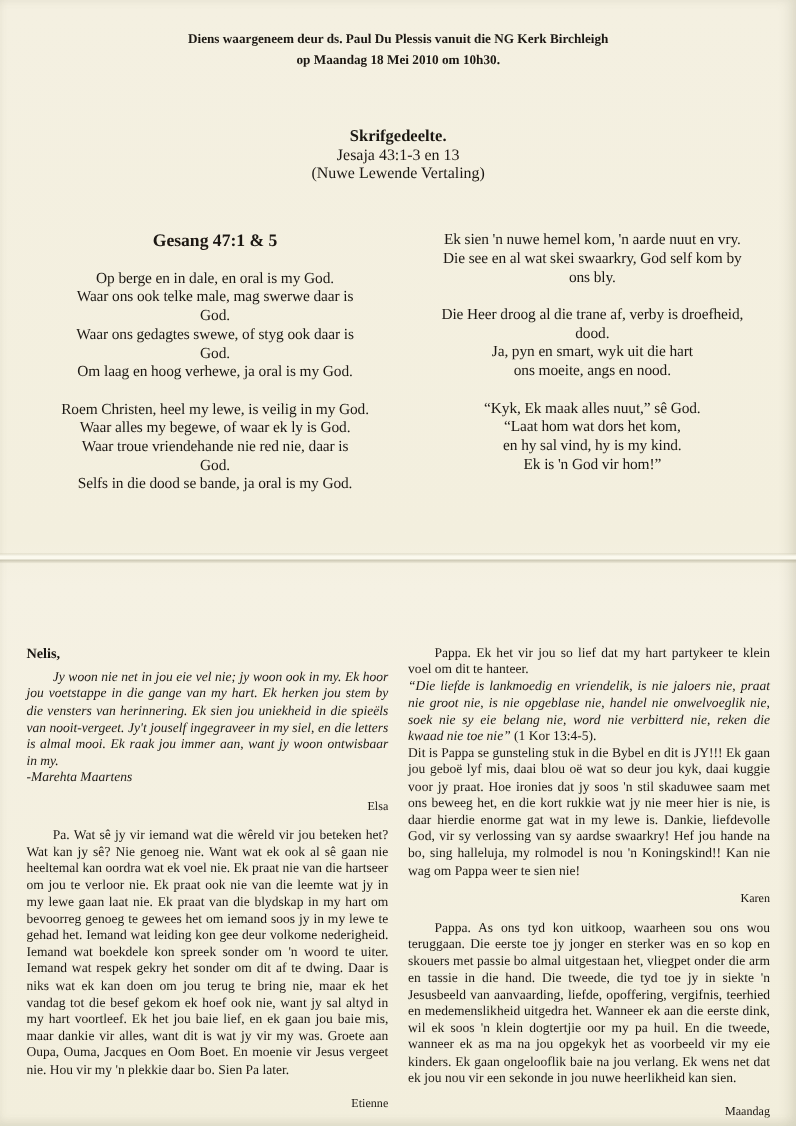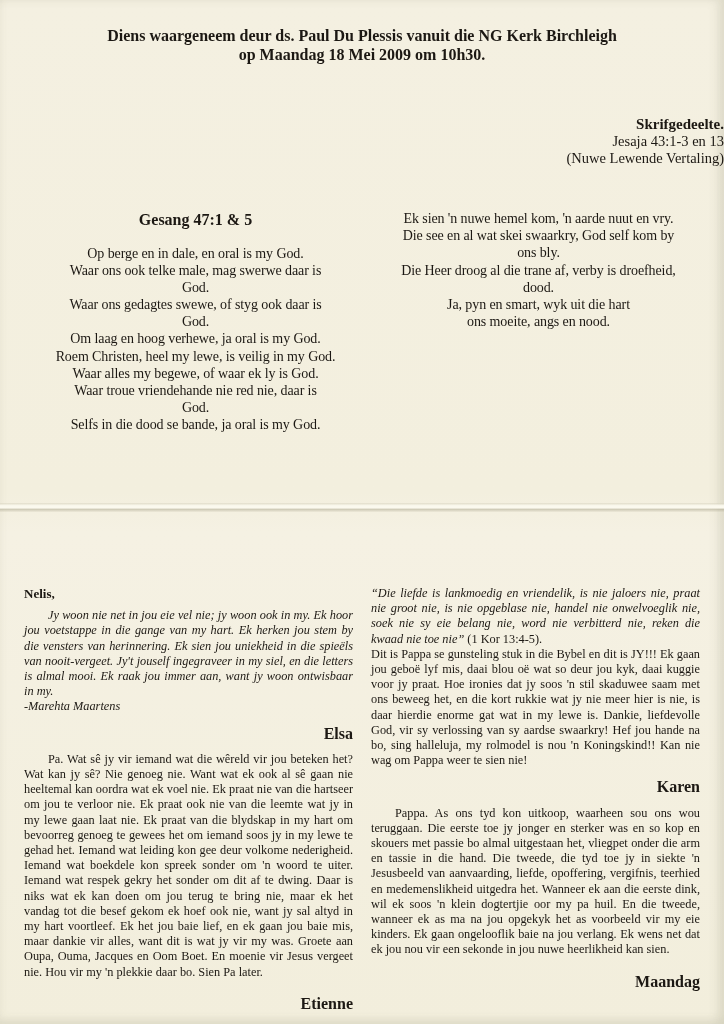--- a/index.html
+++ b/index.html
@@ -12,39 +12,39 @@
     overflow: hidden;
     background: linear-gradient(180deg, #f4f0e1 0%, #f3efde 48%, #f5f1e3 52%, #f2eedc 100%);
     box-shadow: inset -7px 0 10px rgba(90,85,60,0.10), inset 0 -5px 8px rgba(90,85,60,0.08);
     color: #1c1813;
     font-family: "Liberation Serif", "DejaVu Serif", serif;
   }
 
   
   .header {
     position: absolute; top: 26px; left: 0; width: 100%;
-    text-align: center; font-weight: bold; font-size: 16px; line-height: 19px;
+    text-align: center; font-weight: bold; font-size: 12px; line-height: 19px;
   }
   .scripture {
     position: absolute; top: 116px; left: 0; width: 100%;
-    text-align: right; font-size: 14.5px; line-height: 17px;
+    text-align: center; font-size: 14.5px; line-height: 17px;
   }
   .scripture .title { font-weight: bold; font-size: 15px; }
   .hymns {
     position: absolute; top: 210px; left: 10px; right: 0;
     display: grid; grid-template-columns: 1fr 1fr;
     column-gap: 14px; padding: 0 21px;
   }
   .hymn { text-align: center; }
   .hymn-title { font-weight: bold; font-size: 16px; line-height: 19px; margin-bottom: 16px; }
   .verse {
     white-space: pre-line;
     font-size: 14px; line-height: 17px; letter-spacing: -0.1px;
   }
-  .verse + .verse { margin-top: 1px; }
+  .verse + .verse { margin-top: 17px; }
 
   
   .fold {
     position: absolute; top: 503px; left: 0; width: 100%; height: 9px;
     background: linear-gradient(180deg,
       rgba(190,185,160,0.35) 0%, #fbf9ee 30%, #fbf9ee 55%,
       rgba(160,155,130,0.45) 70%, rgba(200,196,172,0.15) 100%);
   }
 
   
@@ -53,34 +53,34 @@
     display: grid; grid-template-columns: 1fr 1fr;
     column-gap: 18px; padding: 0 24px;
     font-size: 12.3px; line-height: 15.2px; margin-top: 46px;
   }
   .tributes p { margin: 0; }
   .just { text-align: justify; }
   .indent { text-indent: 24px; }
   .it { font-style: italic; }
   .salut { font-weight: bold; font-size: 13px; margin-bottom: 7px !important; }
   .sig {
-    font-weight: bold; font-size: 16px; text-align: right;
+    font-weight: normal; font-size: 11px; text-align: right;
     margin: 11px 0 11px 0 !important;
   }
   .sig-last { margin-top: 16px !important; }
   .letter { margin-top: 2px !important; }
 </style>
 </head>
 <body>
 
 <div class="page">
 
   <div class="header">
     <div>Diens waargeneem deur ds. Paul Du Plessis vanuit die NG Kerk Birchleigh</div>
-    <div>op Maandag 18 Mei 2009 om 10h30.</div>
+    <div>op Maandag 18 Mei 2010 om 10h30.</div>
   </div>
 
   <div class="scripture">
     <div class="title">Skrifgedeelte.</div>
     <div>Jesaja 43:1-3 en 13</div>
     <div>(Nuwe Lewende Vertaling)</div>
   </div>
 
   <div class="hymns">
     <div class="hymn">
@@ -98,37 +98,42 @@
 Selfs in die dood se bande, ja oral is my God.</div>
     </div>
     <div class="hymn">
       <div class="verse">Ek sien 'n nuwe hemel kom, 'n aarde nuut en vry.
 Die see en al wat skei swaarkry, God self kom by
 ons bly.</div>
       <div class="verse">Die Heer droog al die trane af, verby is droefheid,
 dood.
 Ja, pyn en smart, wyk uit die hart
 ons moeite, angs en nood.</div>
+      <div class="verse">“Kyk, Ek maak alles nuut,” sê God.
+“Laat hom wat dors het kom,
+en hy sal vind, hy is my kind.
+Ek is 'n God vir hom!”</div>
     </div>
   </div>
 
   <div class="fold"></div>
 
   <div class="tributes">
 
     <div class="col">
       <p class="salut">Nelis,</p>
       <p class="it just indent">Jy woon nie net in jou eie vel nie; jy woon ook in my. Ek hoor jou voetstappe in die gange van my hart. Ek herken jou stem by die vensters van herinnering. Ek sien jou uniekheid in die spieëls van nooit-vergeet. Jy't jouself ingegraveer in my siel, en die letters is almal mooi. Ek raak jou immer aan, want jy woon ontwisbaar in my.</p>
       <p class="it">-Marehta Maartens</p>
       <p class="sig">Elsa</p>
       <p class="just indent letter">Pa. Wat sê jy vir iemand wat die wêreld vir jou beteken het? Wat kan jy sê? Nie genoeg nie. Want wat ek ook al sê gaan nie heeltemal kan oordra wat ek voel nie. Ek praat nie van die hartseer om jou te verloor nie. Ek praat ook nie van die leemte wat jy in my lewe gaan laat nie. Ek praat van die blydskap in my hart om bevoorreg genoeg te gewees het om iemand soos jy in my lewe te gehad het. Iemand wat leiding kon gee deur volkome nederigheid. Iemand wat boekdele kon spreek sonder om 'n woord te uiter. Iemand wat respek gekry het sonder om dit af te dwing. Daar is niks wat ek kan doen om jou terug te bring nie, maar ek het vandag tot die besef gekom ek hoef ook nie, want jy sal altyd in my hart voortleef. Ek het jou baie lief, en ek gaan jou baie mis, maar dankie vir alles, want dit is wat jy vir my was. Groete aan Oupa, Ouma, Jacques en Oom Boet. En moenie vir Jesus vergeet nie. Hou vir my 'n plekkie daar bo. Sien Pa later.</p>
       <p class="sig sig-last">Etienne</p>
     </div>
 
     <div class="col">
+      <p class="just indent">Pappa. Ek het vir jou so lief dat my hart partykeer te klein voel om dit te hanteer.</p>
       <p class="just"><span class="it">“Die liefde is lankmoedig en vriendelik, is nie jaloers nie, praat nie groot nie, is nie opgeblase nie, handel nie onwelvoeglik nie, soek nie sy eie belang nie, word nie verbitterd nie, reken die kwaad nie toe nie”</span><span> (1 Kor 13:4-5).</span></p>
       <p class="just">Dit is Pappa se gunsteling stuk in die Bybel en dit is JY!!! Ek gaan jou geboë lyf mis, daai blou oë wat so deur jou kyk, daai kuggie voor jy praat. Hoe ironies dat jy soos 'n stil skaduwee saam met ons beweeg het, en die kort rukkie wat jy nie meer hier is nie, is daar hierdie enorme gat wat in my lewe is. Dankie, liefdevolle God, vir sy verlossing van sy aardse swaarkry! Hef jou hande na bo, sing halleluja, my rolmodel is nou 'n Koningskind!! Kan nie wag om Pappa weer te sien nie!</p>
       <p class="sig">Karen</p>
       <p class="just indent letter">Pappa. As ons tyd kon uitkoop, waarheen sou ons wou teruggaan. Die eerste toe jy jonger en sterker was en so kop en skouers met passie bo almal uitgestaan het, vliegpet onder die arm en tassie in die hand. Die tweede, die tyd toe jy in siekte 'n Jesusbeeld van aanvaarding, liefde, opoffering, vergifnis, teerhied en medemenslikheid uitgedra het. Wanneer ek aan die eerste dink, wil ek soos 'n klein dogtertjie oor my pa huil. En die tweede, wanneer ek as ma na jou opgekyk het as voorbeeld vir my eie kinders. Ek gaan ongelooflik baie na jou verlang. Ek wens net dat ek jou nou vir een sekonde in jou nuwe heerlikheid kan sien.</p>
       <p class="sig sig-last">Maandag</p>
     </div>
 
   </div>
 </div>
 

